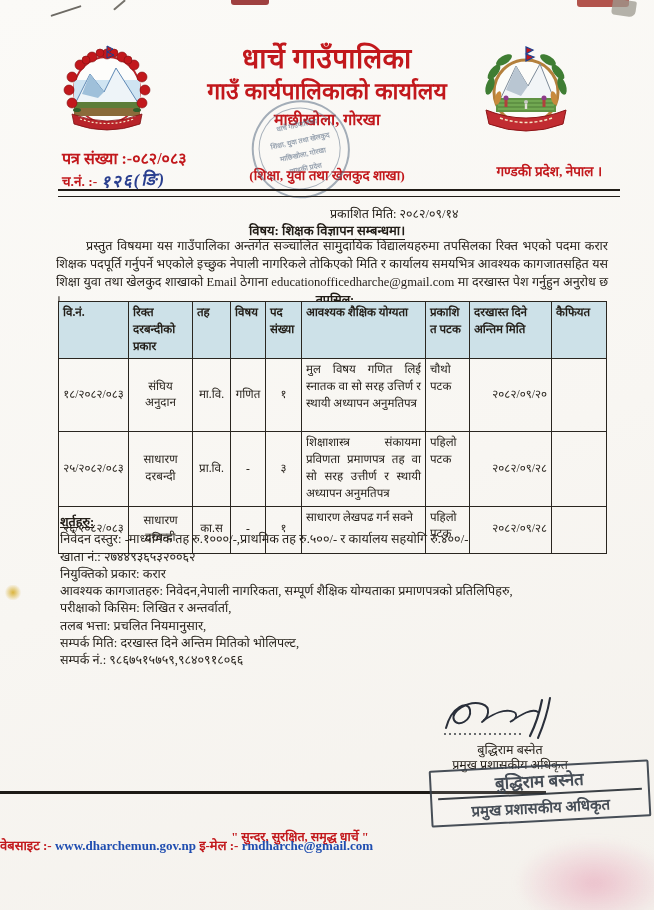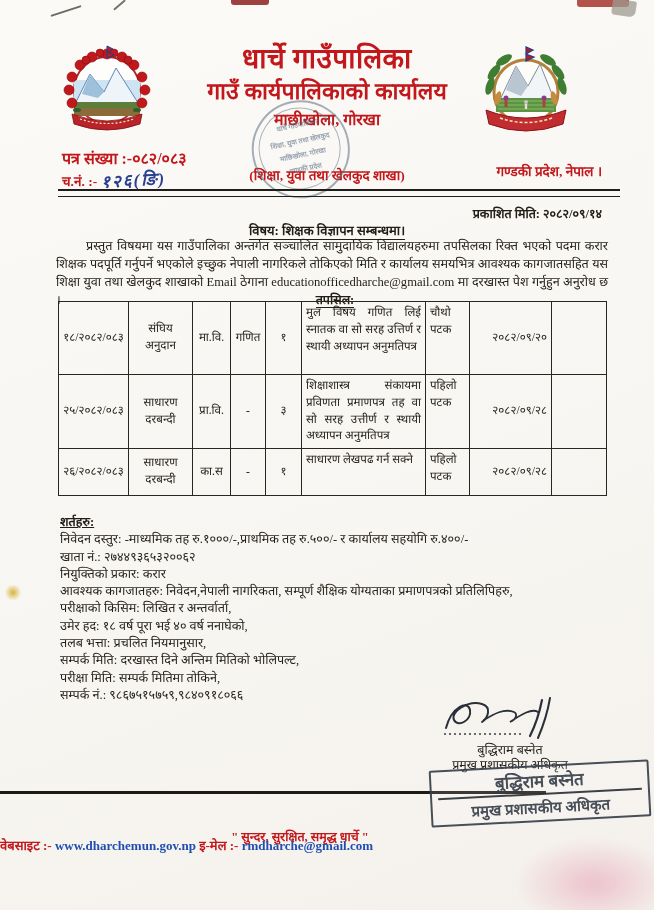--- a/index.html
+++ b/index.html
@@ -32,21 +32,21 @@
   .province{left:380px;top:162px;width:222px;text-align:right;font-size:13.5px;}
   .dblrule{left:58px;top:189px;width:562px;height:5px;border-top:2.5px solid #211d18;border-bottom:1.5px solid #211d18;}
 
   
   .hstamp{left:252px;top:100px;width:100px;height:100px;transform:rotate(-12deg);opacity:.55;}
   .hstamp .ring{position:absolute;left:0;top:0;width:94px;height:94px;border:2px solid #5d7086;border-radius:50%;}
   .hstamp .ring2{position:absolute;left:7px;top:7px;width:80px;height:80px;border:1px solid #68798d;border-radius:50%;}
   .hstamp .ln{position:absolute;width:100%;text-align:center;color:#4c607a;font-size:7px;font-weight:bold;line-height:1;}
 
   
-  .pubdate{left:330px;top:205px;width:272px;text-align:right;font-size:12.5px;font-weight:bold;}
+  .pubdate{left:330px;top:205px;width:272px;text-align:left;font-size:12.5px;font-weight:normal;}
   .subject{left:0;top:221px;width:654px;font-size:13px;font-weight:bold;}
   .subject .u{border-bottom:1px solid #221d17;padding-bottom:1px;}
   .bodytext{left:56px;top:237px;width:552px;font-size:12.6px;line-height:18px;text-align:justify;text-indent:30px;}
   .tapasil{left:0;top:291px;width:654px;font-size:12.5px;font-weight:bold;margin-left:8px;}
   .tapasil .u{border-bottom:1px solid #221d17;}
 
   
   table.vac{position:absolute;left:58px;top:301px;width:548px;border-collapse:collapse;table-layout:fixed;
             font-size:11.6px;line-height:1.45;}
   table.vac th,table.vac td{border:1.3px solid #2a2620;padding:3px 4px;vertical-align:top;word-wrap:break-word;}
@@ -199,20 +199,31 @@
         <col style="width:64px">
         <col style="width:38px">
         <col style="width:35px">
       <col style="width:36px">
         <col style="width:124px">
         <col style="width:44px">
         <col style="width:82px">
         <col style="width:55px">
     </colgroup>
     <tbody>
+        <tr>
+      <th>वि.नं.</th>
+      <th>रिक्त दरबन्दीको प्रकार</th>
+      <th>तह</th>
+      <th>विषय</th>
+      <th>पद संख्या</th>
+      <th>आवश्यक शैक्षिक योग्यता</th>
+      <th>प्रकाशित पटक</th>
+      <th>दरखास्त दिने अन्तिम मिति</th>
+      <th>कैफियत</th>
+    </tr>
     <tr class="r1">
       <td>१८/२०८२/०८३</td>
       <td>संघिय अनुदान</td>
       <td>मा.वि.</td>
       <td>गणित</td>
       <td>१</td>
       <td class="lft">मुल विषय गणित लिई स्नातक वा सो सरह उत्तिर्ण र स्थायी अध्यापन अनुमतिपत्र</td>
       <td class="tp">चौथो पटक</td>
       <td class="dt">२०८२/०९/२०</td>
       <td></td>
@@ -242,24 +253,22 @@
   </tbody>
     </table>
 
   <div class="abs terms">
     <div class="t">शर्तहरु:</div>
     <div>निवेदन दस्तुर: -माध्यमिक तह रु.१०००/-,प्राथमिक तह रु.५००/- र कार्यालय सहयोगि रु.४००/-</div>
     <div>खाता नं.: २७४४९३६५३२००६२</div>
     <div>नियुक्तिको प्रकार: करार</div>
     <div>आवश्यक कागजातहरु: निवेदन,नेपाली नागरिकता, सम्पूर्ण शैक्षिक योग्यताका प्रमाणपत्रको प्रतिलिपिहरु,</div>
     <div>परीक्षाको किसिम: लिखित र अन्तर्वार्ता,</div>
-    <div>उमेर हद: १८ वर्ष पूरा भई ४० वर्ष ननाघेको,</div>
     <div>तलब भत्ता: प्रचलित नियमानुसार,</div>
     <div>सम्पर्क मिति: दरखास्त दिने अन्तिम मितिको भोलिपल्ट,</div>
-    <div>परीक्षा मिति: सम्पर्क मितिमा तोकिने,</div>
     <div>सम्पर्क नं.: ९८६७५१५७५९,९८४०९१८०६६</div>
   </div>
 
   <svg class="abs sig-svg" width="130" height="52" viewBox="0 0 130 52">
     <path d="M8,34 C14,12 30,6 32,16 C34,26 20,34 16,26 C12,18 30,6 44,10 C54,13 50,24 44,28" fill="none" stroke="#2a2f3a" stroke-width="2" stroke-linecap="round"></path>
     <path d="M46,26 C56,20 66,14 76,18 C80,20 78,26 72,28 C84,20 94,14 100,18" fill="none" stroke="#2a2f3a" stroke-width="1.8" stroke-linecap="round"></path>
     <path d="M104,6 C102,16 98,30 92,42" fill="none" stroke="#2a2f3a" stroke-width="2.2" stroke-linecap="round"></path>
     <path d="M112,4 C110,16 106,30 100,44" fill="none" stroke="#2a2f3a" stroke-width="2" stroke-linecap="round"></path>
     <path d="M6,40 H86" stroke="#3a3f44" stroke-width="1.4" stroke-dasharray="2 3"></path>
   </svg>

